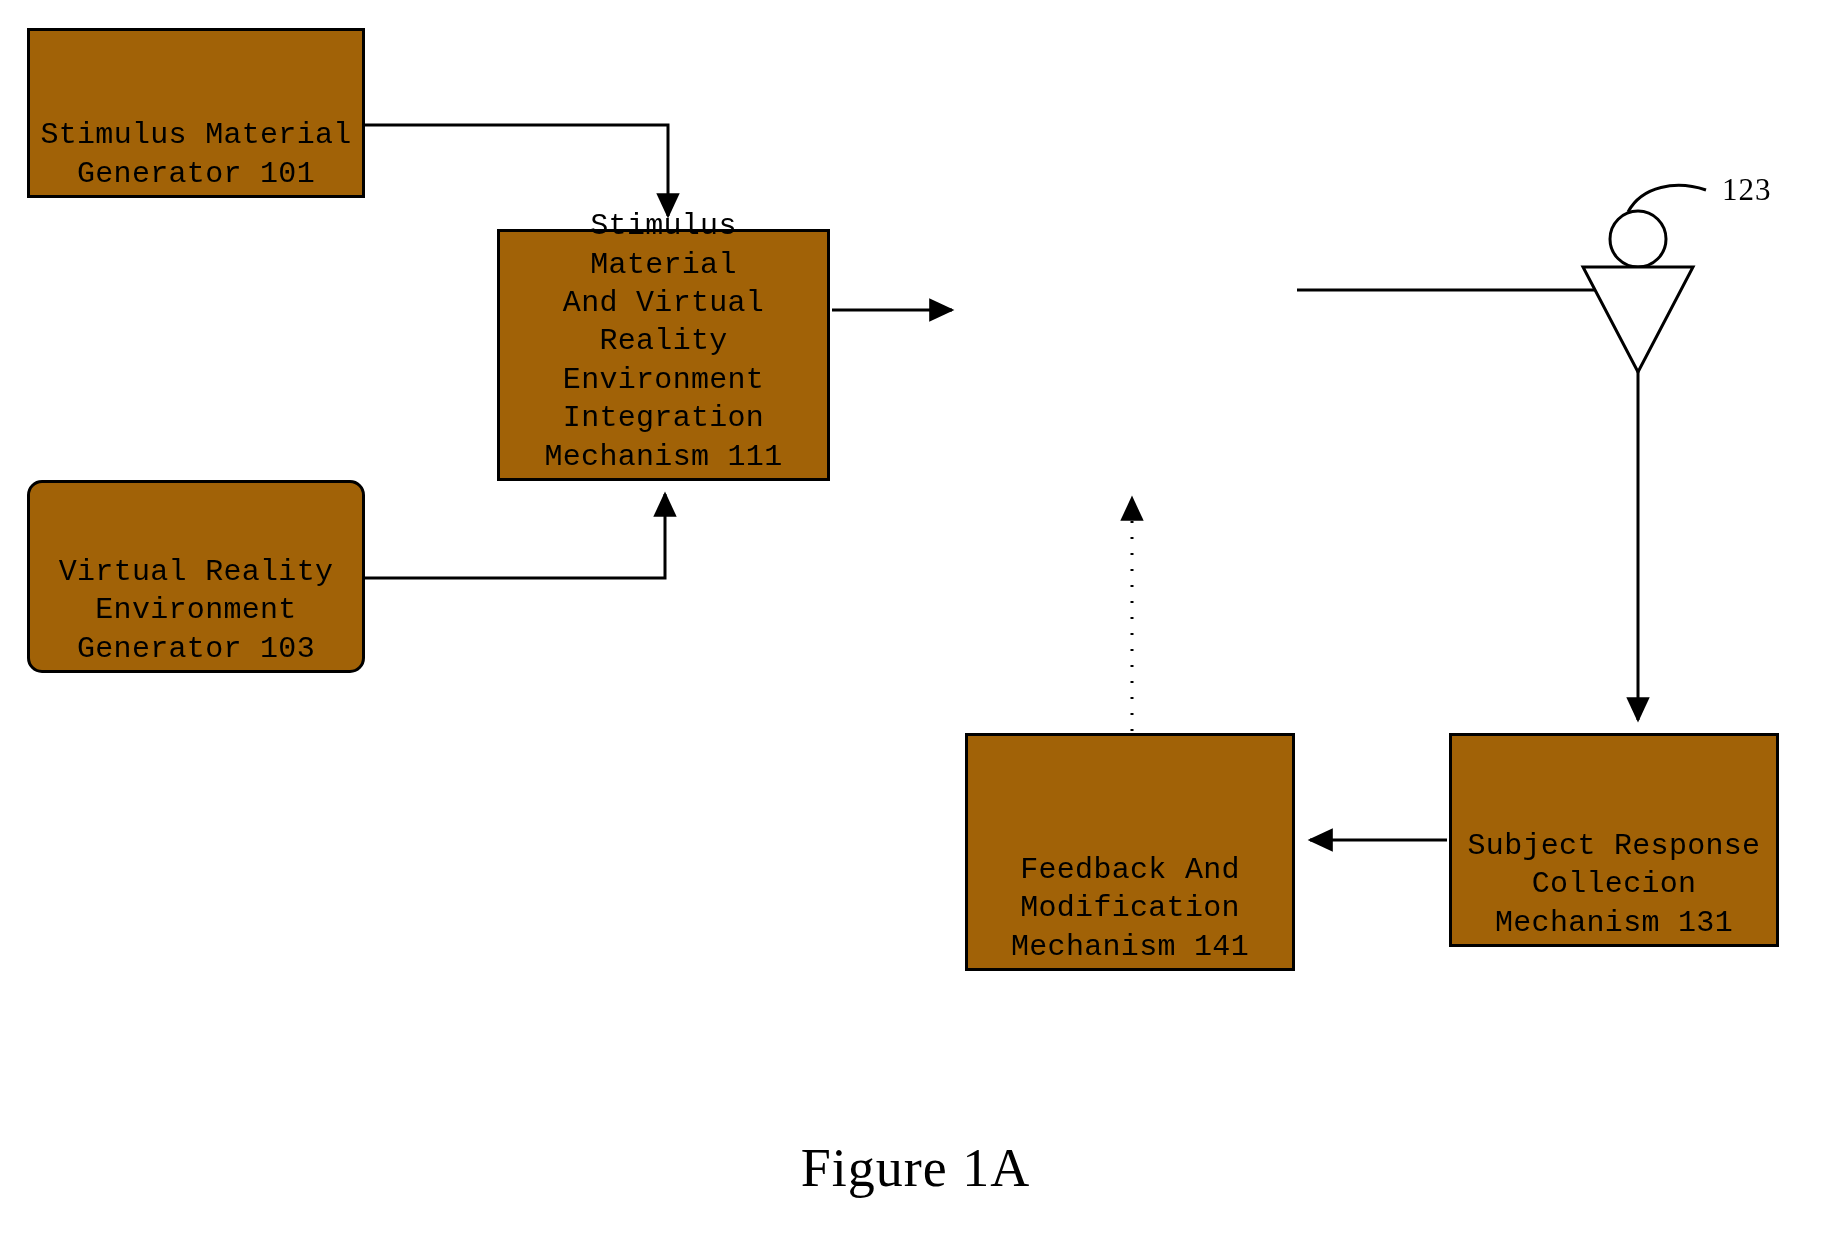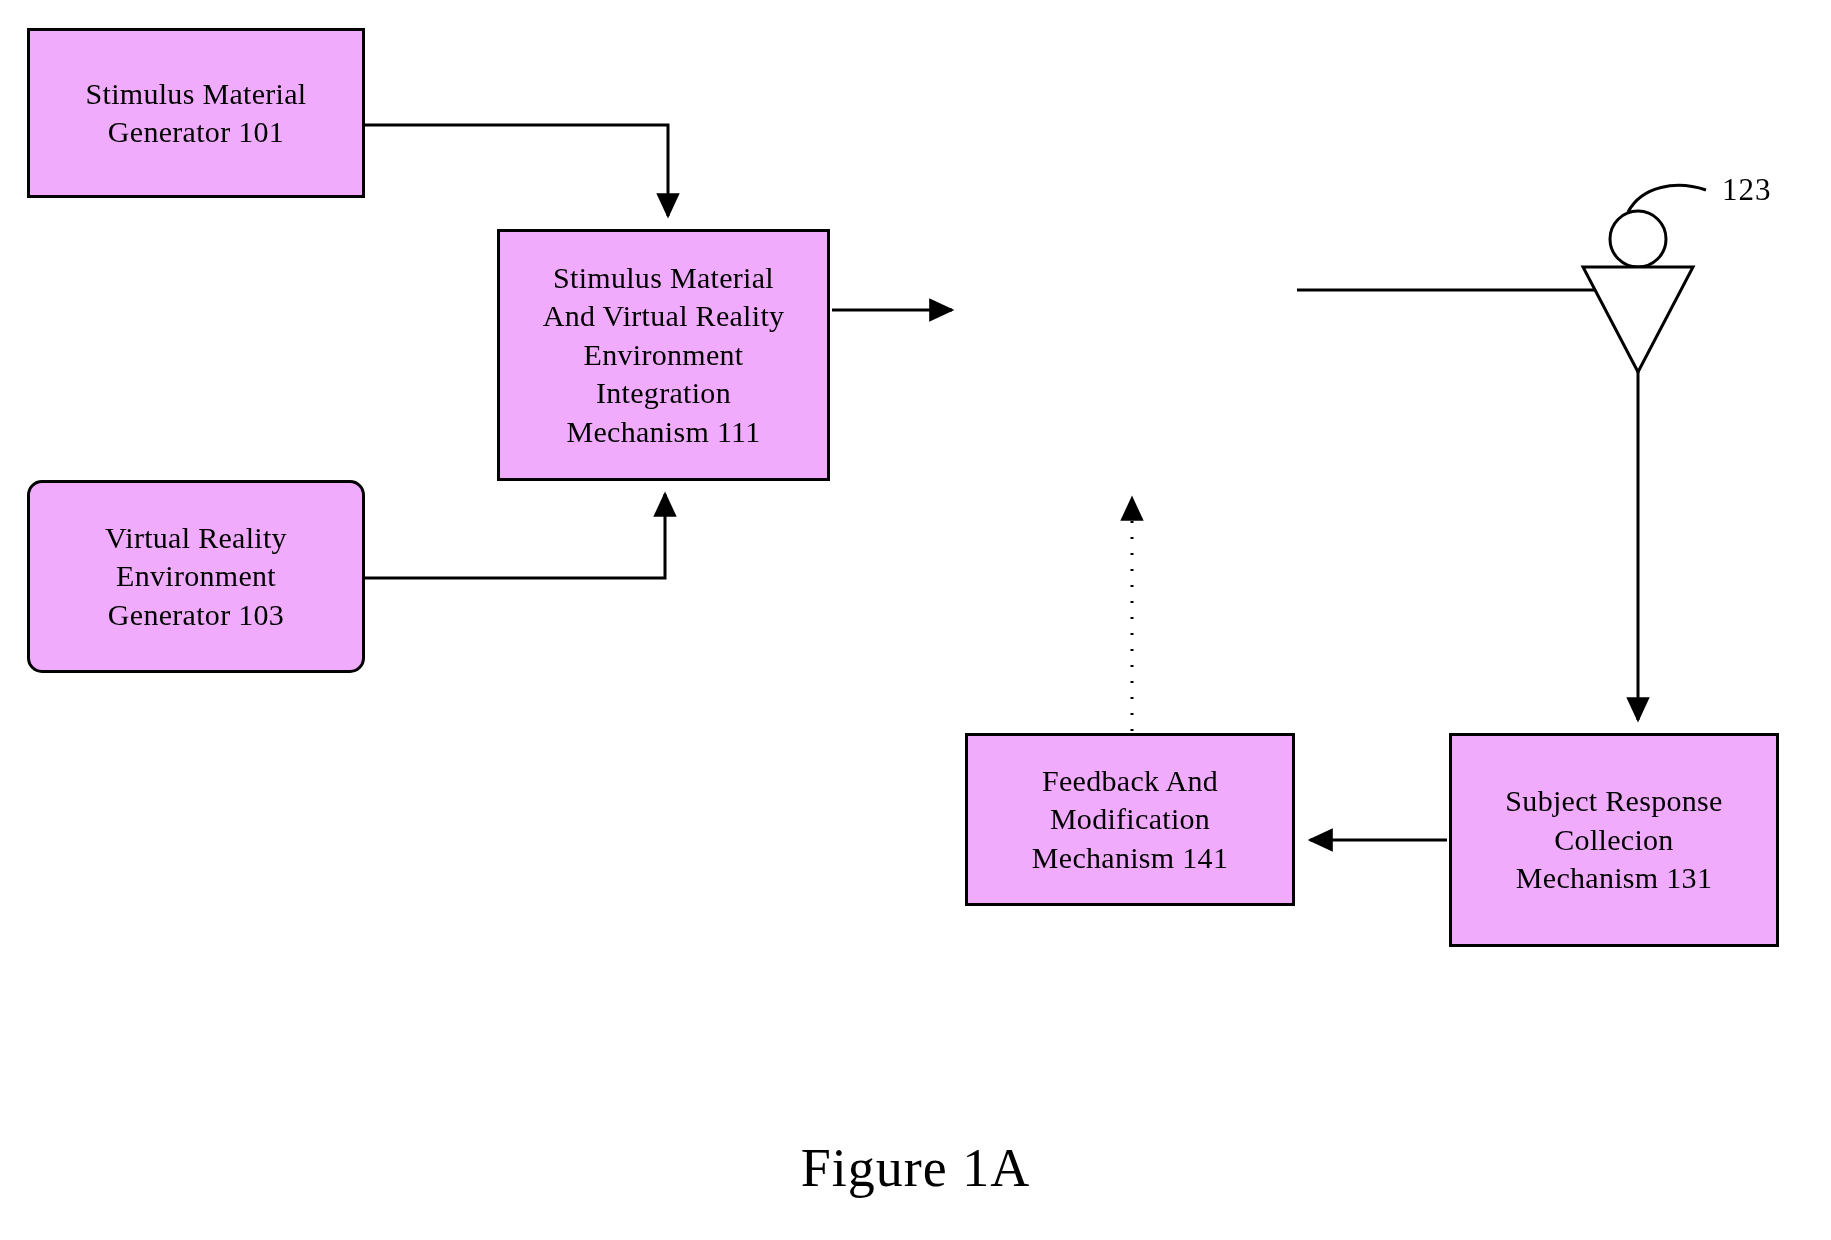--- a/index.html
+++ b/index.html
@@ -22,26 +22,27 @@
     position: absolute;
     left: 0;
     top: 0;
     width: 1831px;
     height: 1240px;
   }
   .node-box {
     position: absolute;
     box-sizing: border-box;
     border: 3px solid #000000;
-    background: #f0abfc;
+    background: #a16207;
     display: flex;
-    align-items: center;
+    align-items: flex-end;
     justify-content: center;
     text-align: center;
     z-index: 3;
+    font-family: Liberation Mono, monospace;
   }
   .node-text {
     font-size: 30px;
     line-height: 1.28;
     letter-spacing: 0.3px;
     white-space: pre-line;
     padding: 2px 10px;
   }
   .ref-label {
     position: absolute;
@@ -55,21 +56,21 @@
     text-align: center;
     font-size: 54px;
     letter-spacing: 1px;
     z-index: 4;
   }
   
   #box-101 { left: 27px;   top: 28px;  width: 338px; height: 170px; }
   #box-111 { left: 497px;  top: 229px; width: 333px; height: 252px; }
   #box-103 { left: 27px;   top: 480px; width: 338px; height: 193px; border-radius: 15px; }
   #box-121 { left: 965px;  top: 228px; width: 331px; height: 257px; }
-  #box-141 { left: 965px;  top: 733px; width: 330px; height: 173px; }
+  #box-141 { left: 965px;  top: 733px; width: 330px; height: 238px; }
   #box-131 { left: 1449px; top: 733px; width: 330px; height: 214px; }
   #label-123 { left: 1722px; top: 172px; }
   #caption { left: 0; top: 1137px; }
 </style>
 </head>
 <body>
 
 <div id="figure-root">
 
   <svg class="svg-layer" viewBox="0 0 1831 1240">

